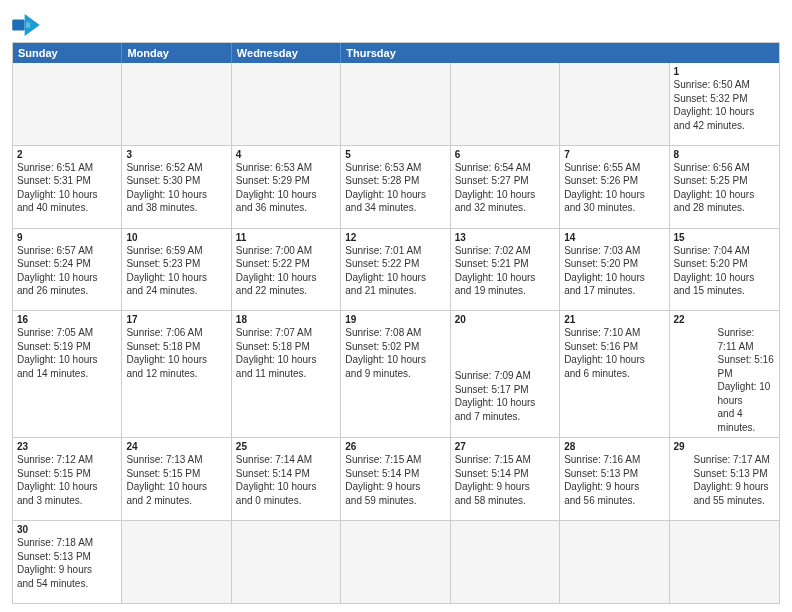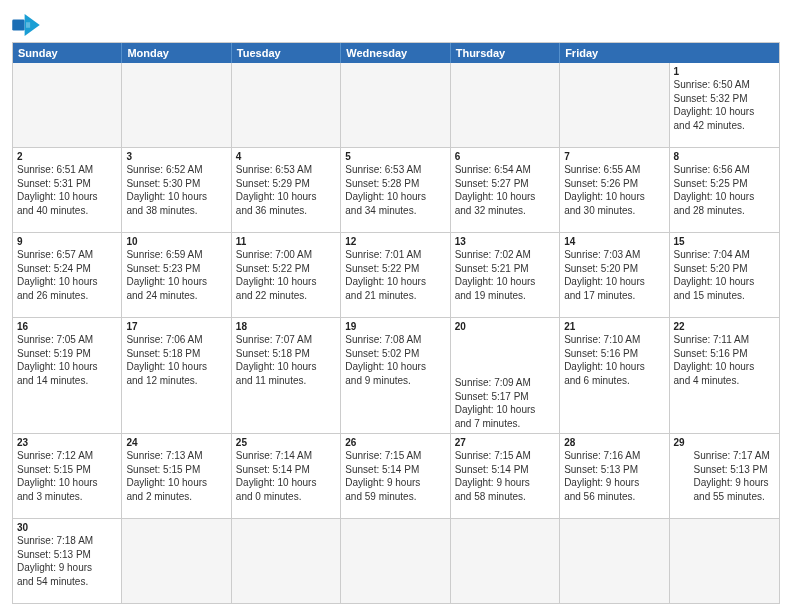--- a/index.html
+++ b/index.html
@@ -130,24 +130,22 @@
     <div class="title-block">
       <div class="month-title"></div>
       <div class="location-title"></div>
     </div>
   </div>
 
   <div class="calendar">
     <div class="cal-header">
     <div class="cal-header-cell">Sunday</div>
         <div class="cal-header-cell">Monday</div>
-        <div class="cal-header-cell">Tuesday</div>
         <div class="cal-header-cell">Wednesday</div>
         <div class="cal-header-cell">Thursday</div>
-        <div class="cal-header-cell">Friday</div>
       </div>
     <div class="cal-body">
     <div class="cal-row">
           <div class="cal-cell empty"></div>
           <div class="cal-cell empty"></div>
           <div class="cal-cell empty"></div>
           <div class="cal-cell empty"></div>
           <div class="cal-cell empty"></div>
           <div class="cal-cell empty"></div>
           <div class="cal-cell">
@@ -298,21 +296,21 @@
           </div>
           <div class="cal-cell">
             <span class="day-num">21</span>
             <div class="cell-text" style="white-space: pre-line;">Sunrise: 7:10 AM
 Sunset: 5:16 PM
 Daylight: 10 hours
 and 6 minutes.</div>
           </div>
           <div class="cal-cell">
             <span class="day-num">22</span>
-            <div class="cell-text" style="white-space: pre-line;">Sunrise: 7:11 AM
+            <div class="cell-text" style="white-space: pre-line; margin-left: 44px;">Sunrise: 7:11 AM
 Sunset: 5:16 PM
 Daylight: 10 hours
 and 4 minutes.</div>
           </div>
         </div>
         <div class="cal-row">
           <div class="cal-cell">
             <span class="day-num">23</span>
             <div class="cell-text" style="white-space: pre-line;">Sunrise: 7:12 AM
 Sunset: 5:15 PM

